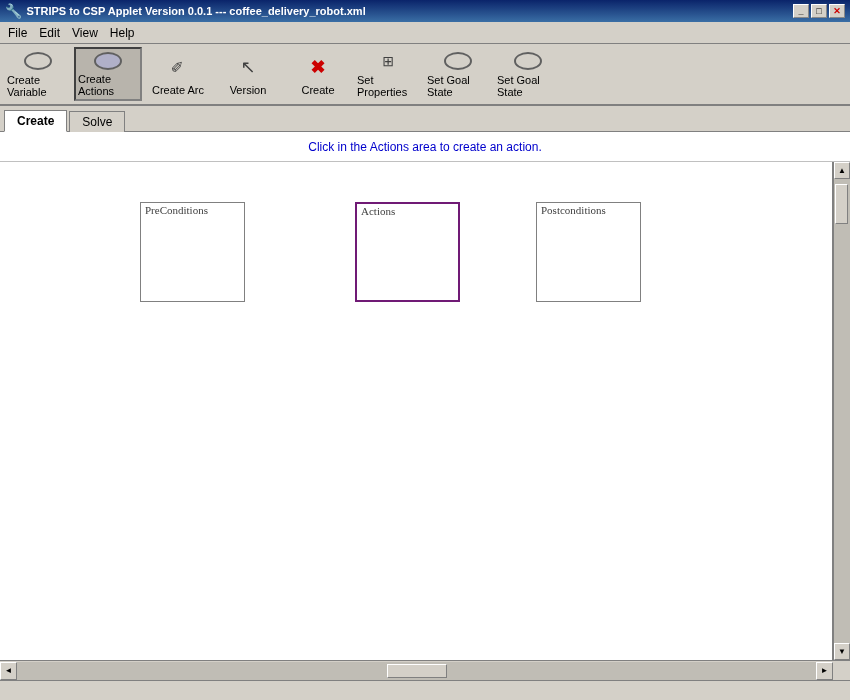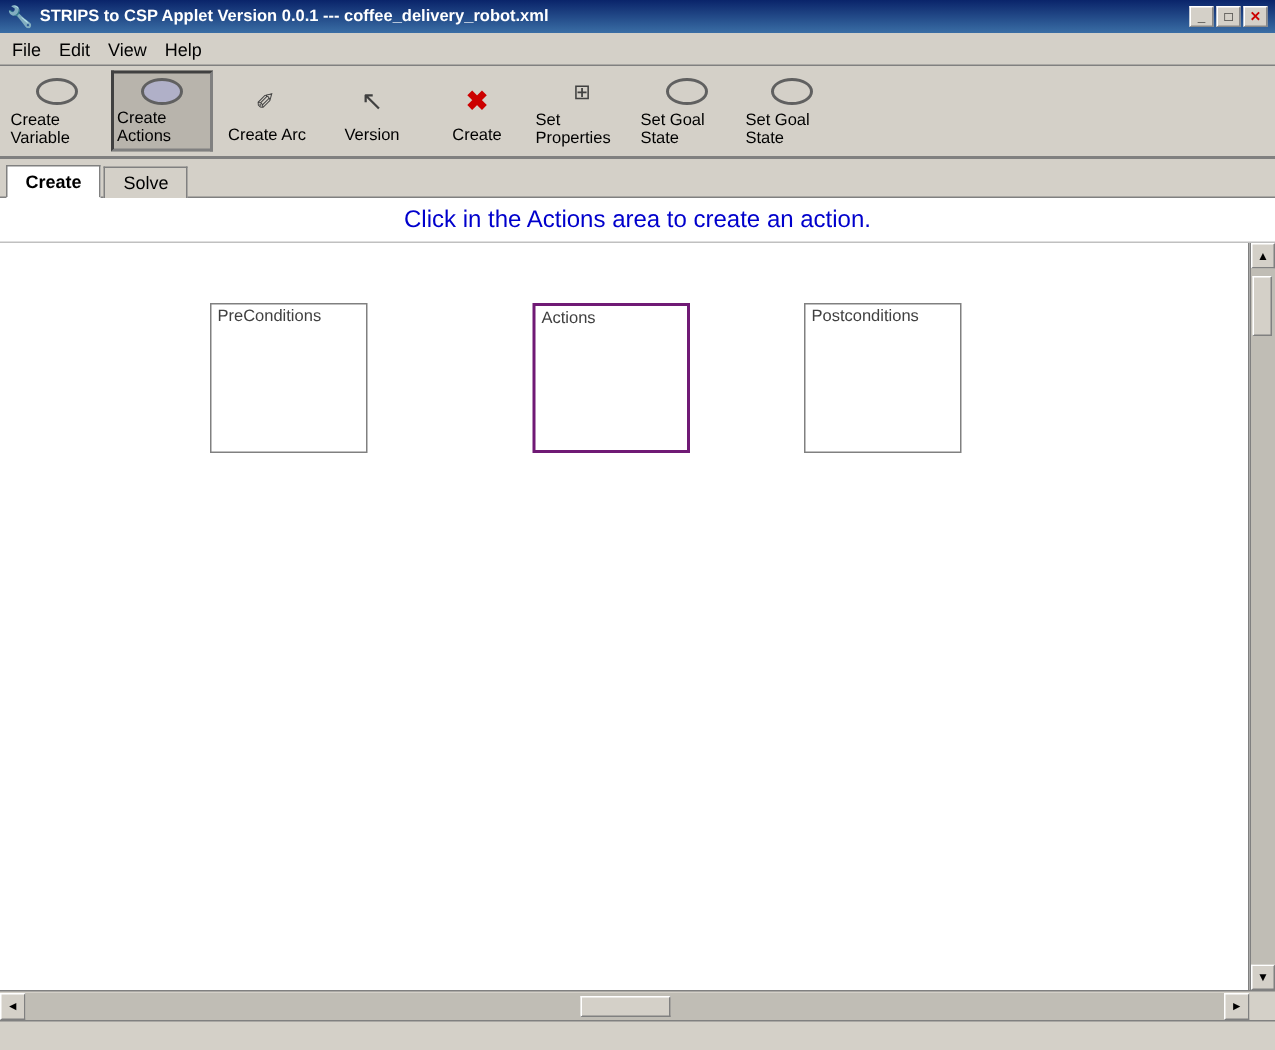--- a/index.html
+++ b/index.html
@@ -110,37 +110,38 @@
       font-weight: bold;
     }
 
     
     #info-bar {
       background: #fff;
       border-bottom: 1px solid #c0c0c0;
       padding: 6px 10px;
       text-align: center;
       color: #0000cc;
-      font-size: 16px;
+      font-size: 12px;
       height: 30px;
       display: flex; align-items: center; justify-content: center;
     }
 
     
     #main-wrapper {
       display: flex;
       height: calc(700px - 22px - 22px - 62px - 26px - 30px - 20px);
       position: relative;
     }
 
     #canvas-area {
       flex: 1;
       background: #fff;
       overflow: auto;
       position: relative;
+      font-family: Liberation Serif, serif;
     }
 
     
     #right-scrollbar {
       width: 17px;
       background: #d4d0c8;
       border-left: 1px solid #808080;
       display: flex; flex-direction: column;
     }
     .scroll-btn {

